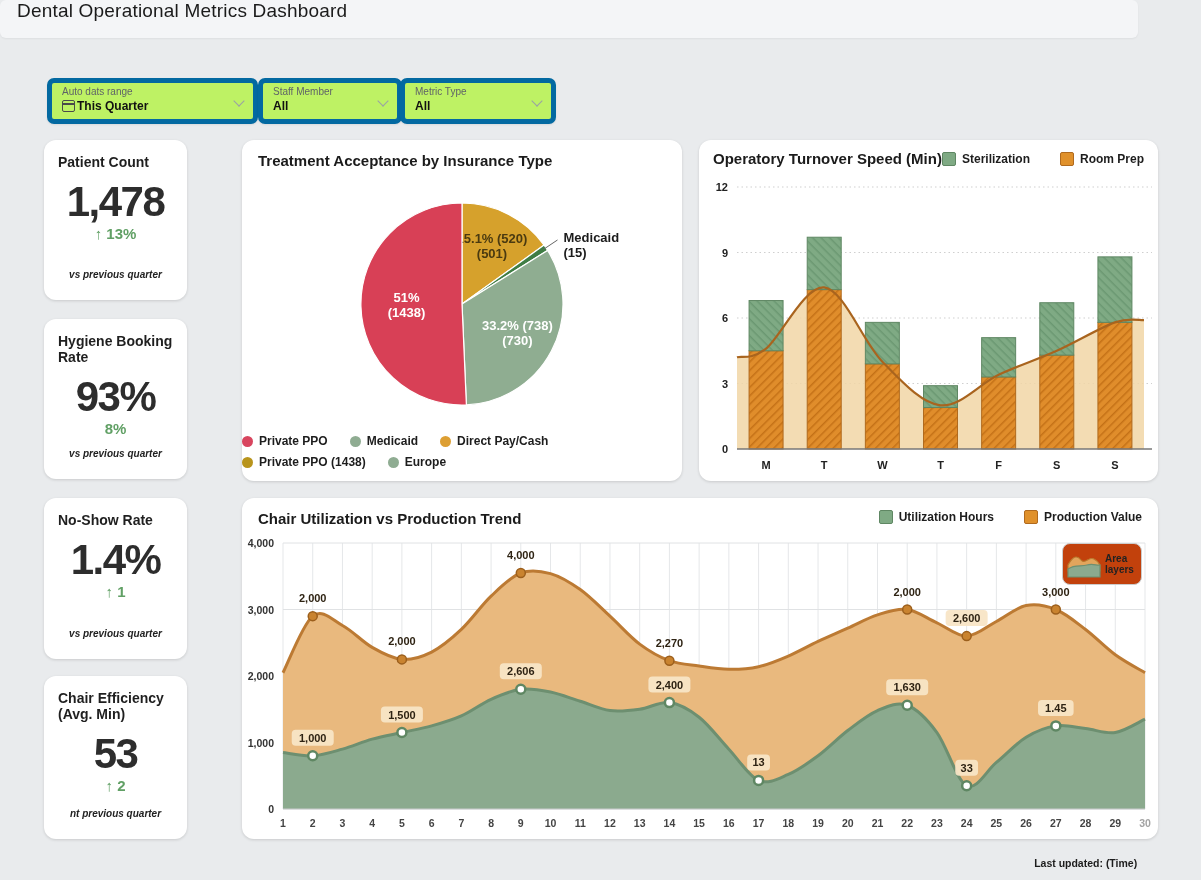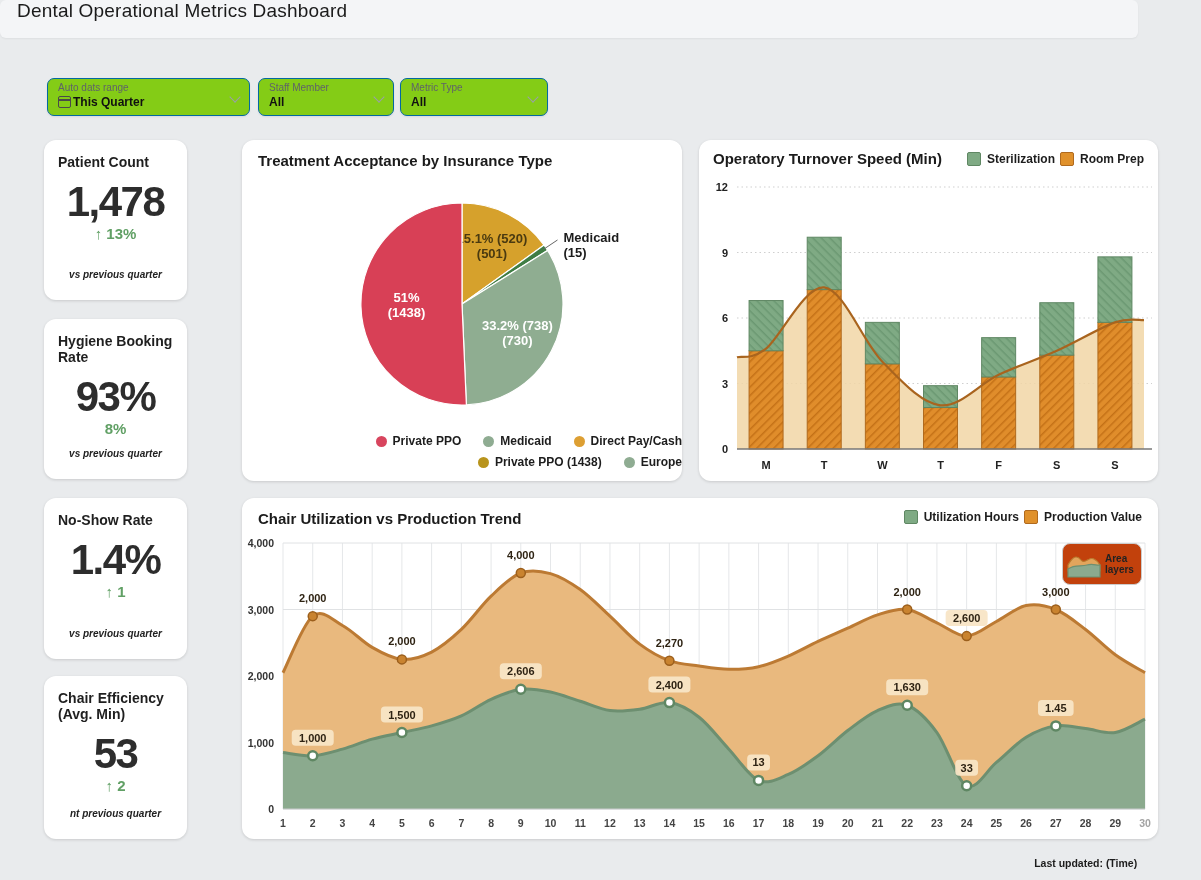--- a/index.html
+++ b/index.html
@@ -9,41 +9,41 @@
     font-family:"Liberation Sans", sans-serif;
     -webkit-font-smoothing:antialiased;
   }
   .abs{position:absolute;}
   .card{position:absolute;background:#fff;border-radius:12px;box-shadow:0 1px 3px rgba(0,0,0,.14);}
   
   #header-card{left:31px;top:30px;width:1138px;height:38px;background:#f4f5f7;border-radius:6px;
     box-shadow:0 1px 2px rgba(0,0,0,.05);display:flex;align-items:flex-start;}
   #page-title{font-size:19px;color:#1b1b1b;font-weight:500;padding-left:17px;letter-spacing:.2px;}
   
-  .filter-box{position:absolute;top:78px;height:36px;background:#84cc16;border:1px solid #0369a1;border-radius:7px;
+  .filter-box{position:absolute;top:78px;height:36px;background:#bef264;border:5px solid #0369a1;border-radius:7px;
     box-shadow:0 1px 2px rgba(0,0,0,.08);}
   .filter-label{font-size:10px;color:#5f6368;margin:4px 0 0 10px;line-height:10px;}
   .filter-value{display:flex;align-items:center;gap:2px;margin:2px 0 0 10px;font-size:12px;font-weight:700;color:#111;}
   .chevron{position:absolute;right:10px;top:14px;width:7px;height:7px;border-right:1.5px solid #9aa0a6;
     border-bottom:1.5px solid #9aa0a6;transform:rotate(45deg);}
   .cal-icon{display:inline-block;width:11px;height:10px;border:1.5px solid #4a4a4a;border-radius:2px;position:relative;}
   .cal-icon::before{content:"";position:absolute;left:0;right:0;top:2px;height:1.5px;background:#4a4a4a;}
   
   .kpi{left:44px;width:143px;}
   .kpi-title{font-size:14px;font-weight:600;color:#1f1f1f;margin:14px 0 0 14px;}
   .kpi-value{text-align:center;font-size:42px;font-weight:800;color:#2d2d2d;margin-top:10px;letter-spacing:-1.5px;line-height:44px;}
   .kpi-delta{text-align:center;color:#61a065;font-size:15px;font-weight:600;margin-top:1px;}
   .kpi-note{position:absolute;bottom:20px;width:100%;text-align:center;font-size:10px;font-style:italic;font-weight:700;color:#222;}
   
   .chart-title{position:absolute;top:12px;left:16px;font-size:15px;font-weight:600;color:#1b1b1b;}
-  .legend-row{position:absolute;display:flex;gap:5px;align-items:center;}
+  .legend-row{position:absolute;display:flex;gap:30px;align-items:center;}
   .legend-item{display:flex;align-items:center;gap:6px;font-size:12px;font-weight:700;color:#1d1d1d;}
   .legend-swatch-square{width:12px;height:12px;border-radius:2px;}
   .legend-swatch-dot{width:11px;height:11px;border-radius:50%;}
-  #pie-legend{position:absolute;bottom:12px;width:100%;display:flex;flex-direction:column;gap:7px;align-items:flex-end;}
+  #pie-legend{position:absolute;bottom:12px;width:100%;display:flex;flex-direction:column;gap:7px;align-items:flex-start;}
   .pie-legend-line{display:flex;gap:22px;align-items:center;}
   
   #inset-legend{position:absolute;top:45px;right:16px;width:80px;height:42px;background:#c2410c;
     border:1px solid #ccc;border-radius:8px;display:flex;align-items:center;gap:4px;padding:0 4px;box-sizing:border-box;}
   #inset-legend .txt{font-size:10px;font-weight:600;color:#222;line-height:11px;}
   
   #footer{position:absolute;top:857px;right:56px;display:flex;gap:16px;font-size:10.5px;font-weight:700;color:#1c1c1c;flex-direction:column;}
   svg text{font-family:"Liberation Sans", sans-serif;}
 </style>
 </head>

